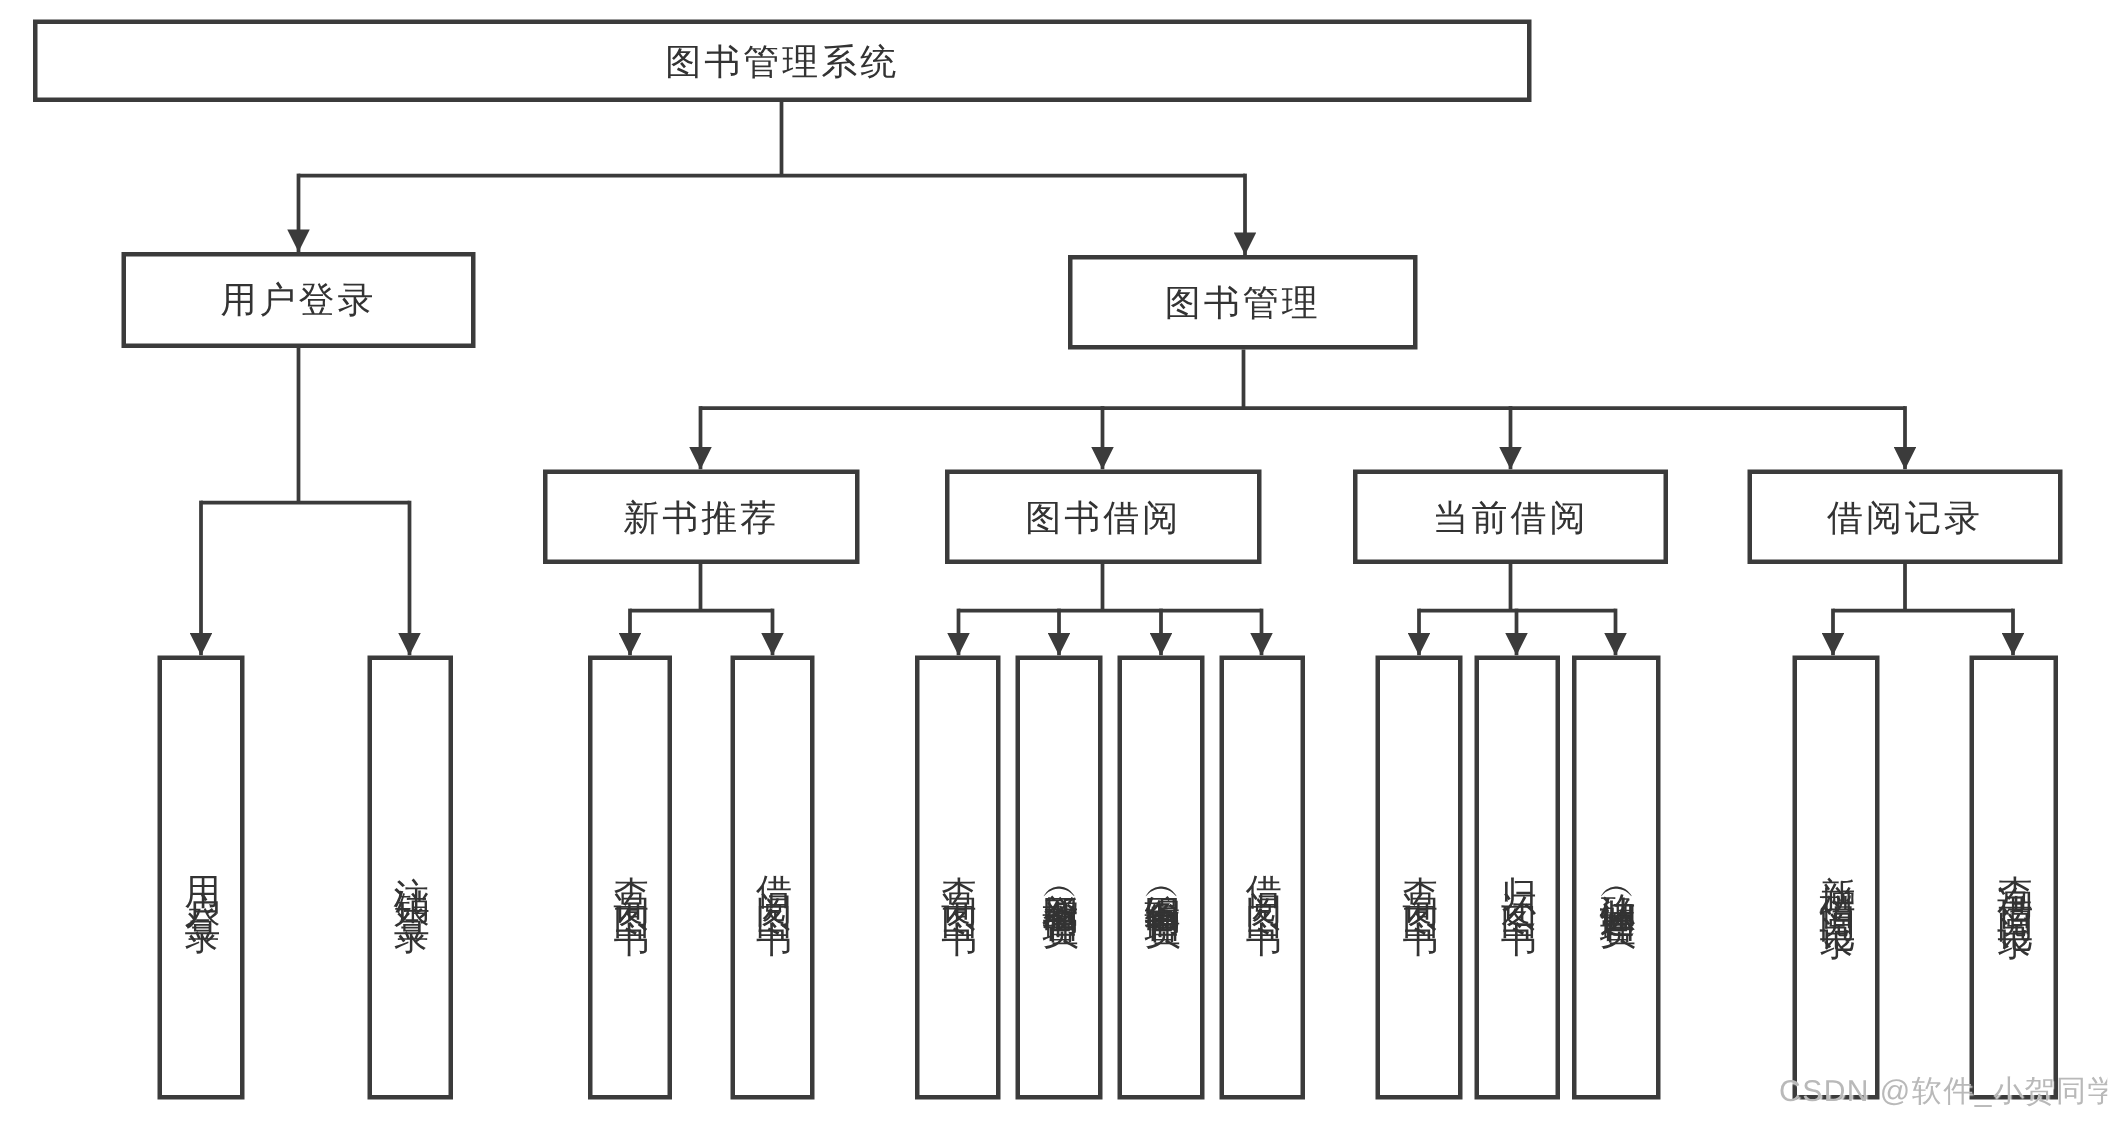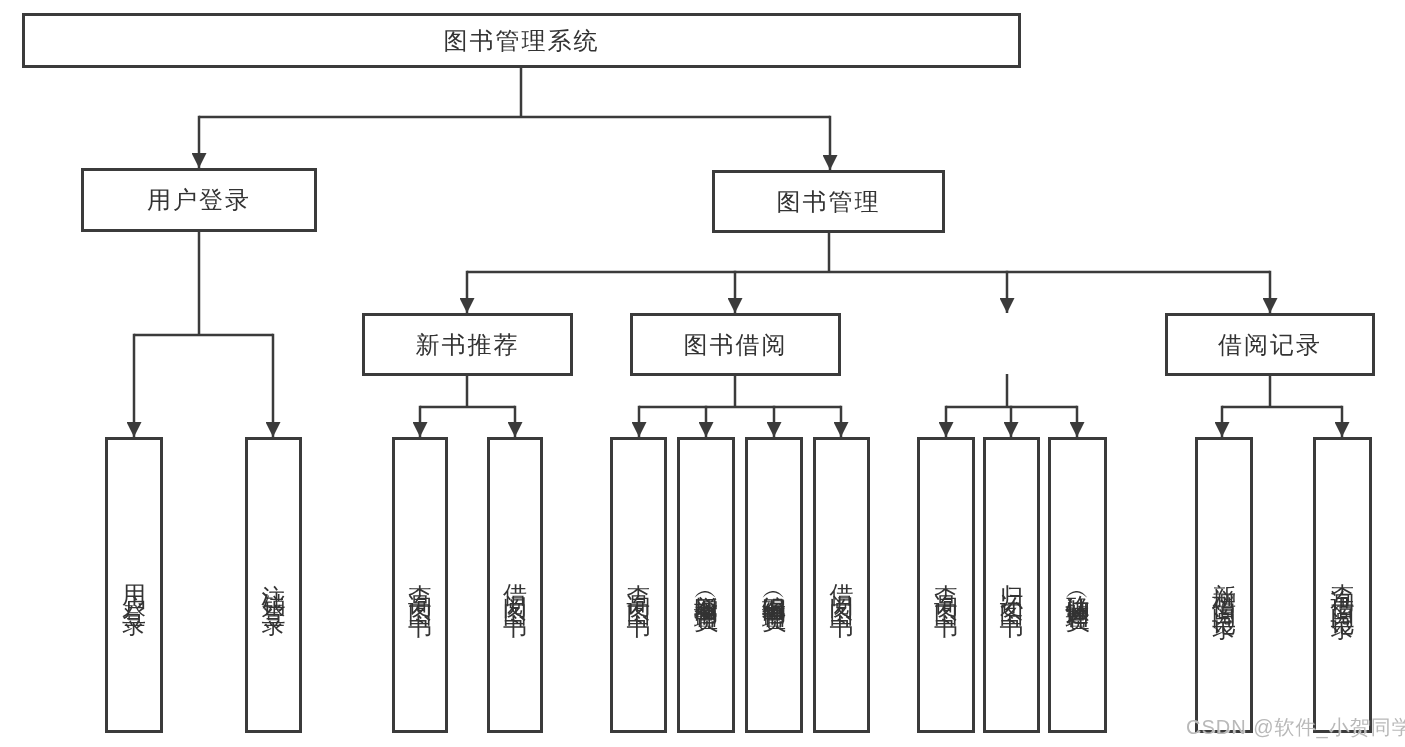--- a/index.html
+++ b/index.html
@@ -118,20 +118,23 @@
   <div class="box" style="left:712px; top:170px; width:233px; height:63px;">
     <span class="h-label">图书管理</span>
   </div>
 
   <div class="box" style="left:630px; top:313px; width:211px; height:63px;">
     <span class="h-label">图书借阅</span>
   </div>
   <div class="box" style="left:362px; top:313px; width:211px; height:63px;">
     <span class="h-label">新书推荐</span>
   </div>
+  <div class="box" style="left:902px; top:313px; width:210px; height:63px;">
+    <span class="h-label">当前借阅</span>
+  </div>
   <div class="box" style="left:1165px; top:313px; width:210px; height:63px;">
     <span class="h-label">借阅记录</span>
   </div>
 
   <div class="box" style="left:105px; top:437px; width:58px; height:296px;">
     <span class="v-label">用户登录</span>
   </div>
   <div class="box" style="left:245px; top:437px; width:57px; height:296px;">
     <span class="v-label">注销登录</span>
   </div>

